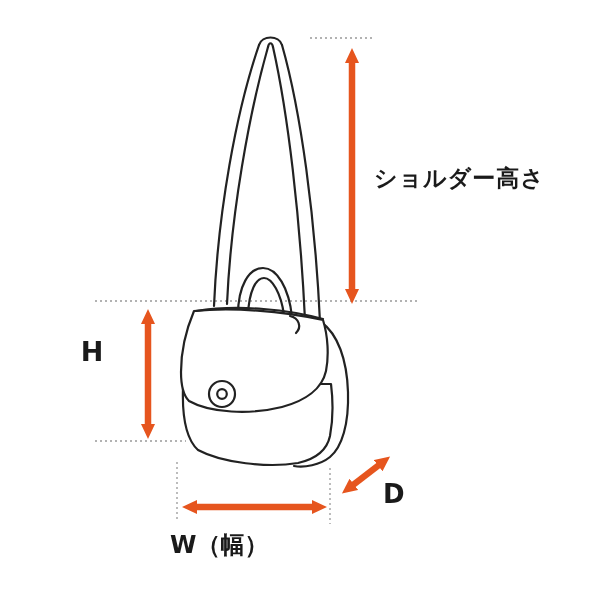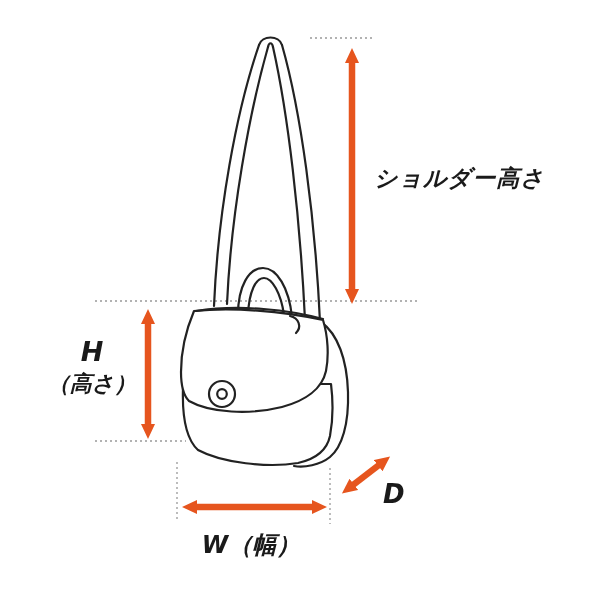--- a/index.html
+++ b/index.html
@@ -7,21 +7,20 @@
     padding: 0;
     background: #ffffff;
     font-family: "DejaVu Sans", "Liberation Sans", sans-serif;
   }
   .stage {
     position: relative;
     width: 600px;
     height: 600px;
     background: #ffffff;
     overflow: hidden;
-    font-style: italic;
   }
   .stage svg {
     position: absolute;
     left: 0;
     top: 0;
   }
   .label {
     position: absolute;
     color: #1a1a1a;
     font-weight: 600;
@@ -42,21 +41,20 @@
     width: 128px;
     text-align: center;
     font-size: 22px;
     line-height: 32px;
   }
   .lbl-height .sym { font-size: 27px; }
   .lbl-width {
     left: 170px;
     top: 529px;
     width: 162px;
-    text-align: center;
     font-size: 24px;
   }
   .lbl-depth {
     left: 383px;
     top: 479px;
     font-size: 22px;
     line-height: 30px;
   }
   .lbl-depth .sym { font-size: 26px; }
 </style>
@@ -120,21 +118,20 @@
       <line x1="148" y1="323" x2="148" y2="425" marker-start="url(#ah-start)" marker-end="url(#ah-end)"></line>
       <line x1="196" y1="507" x2="313" y2="507" marker-start="url(#ah-start)" marker-end="url(#ah-end)"></line>
       <line x1="353" y1="485" x2="379" y2="465" marker-start="url(#ah-start)" marker-end="url(#ah-end)"></line>
     </g>
   </svg>
 
   <div class="label lbl-shoulder">ショルダー高さ</div>
 
   <div class="label lbl-height">
     <span class="sub sym">H</span>
-    <span class="sub">（高さ）</span>
   </div>
 
   <div class="label lbl-width">W（幅）</div>
 
   <div class="label lbl-depth">
     <span class="sub sym">D</span>
   </div>
 
 </div>
 

